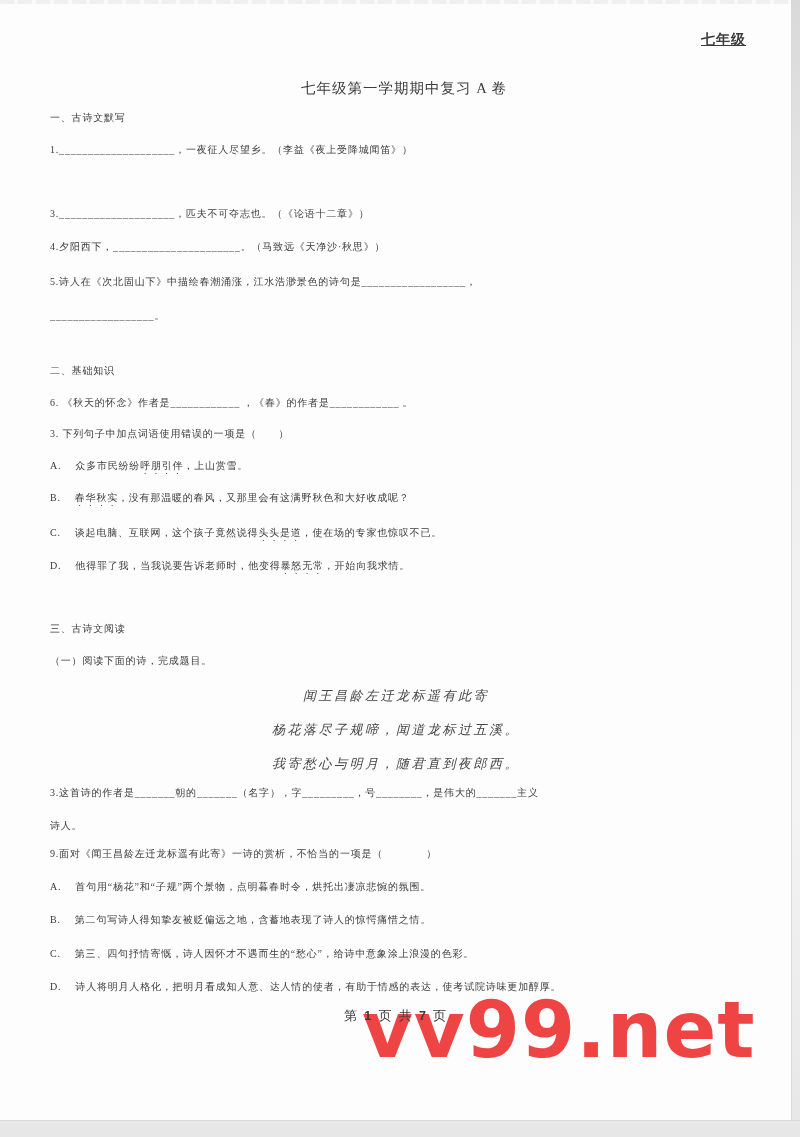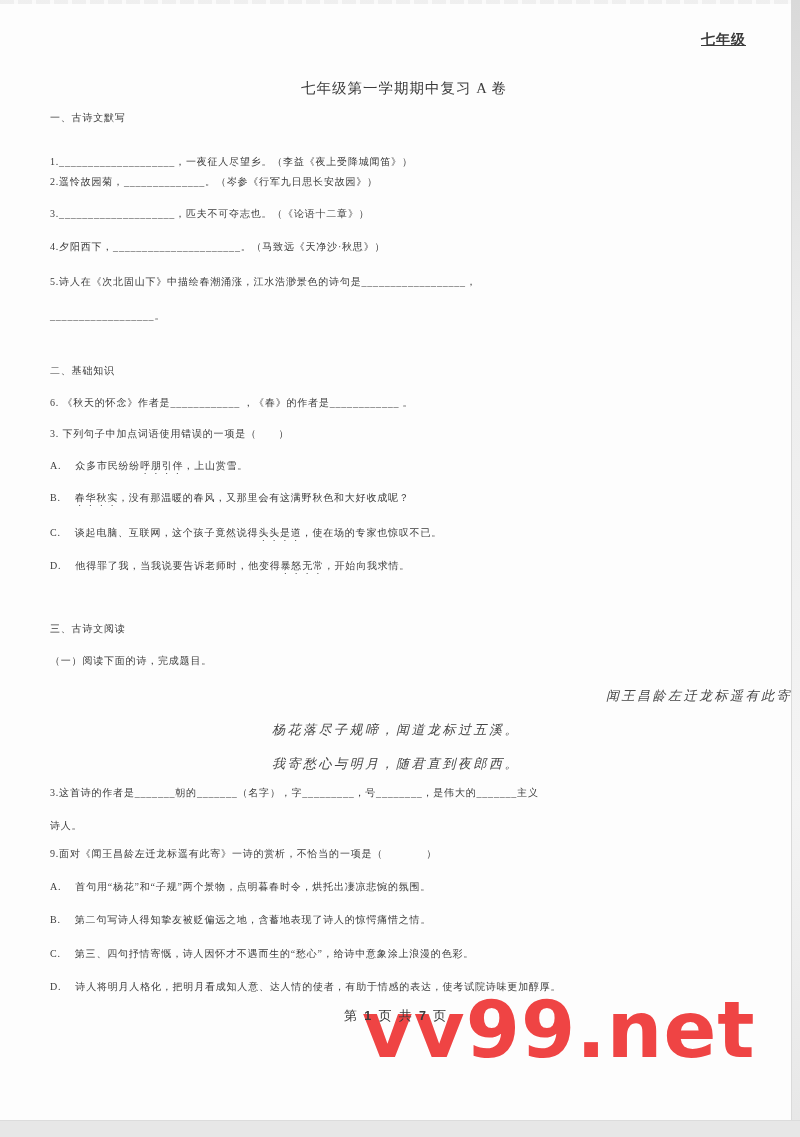--- a/index.html
+++ b/index.html
@@ -69,21 +69,21 @@
     text-emphasis: filled dot #3b3b3b;
     text-emphasis-position: under right;
     text-align: center;
   }
   .poem {
     font-style: italic;
     font-size: 13px;
     letter-spacing: 2.5px;
     color: #454545;
   }
-  .poem-title { font-weight: 500; text-align: right; }
+  .poem-title { font-weight: 500; }
   .footer {
     position: absolute;
     top: 1007px;
     left: 0;
     width: 792px;
     text-align: center;
     font-size: 13px;
     letter-spacing: 2px;
     z-index: 3;
   }
@@ -107,22 +107,21 @@
 <div class="page">
   <div class="scan-top-edge"></div>
   <div class="scan-right-edge"></div>
   <div class="scan-bottom-edge"></div>
 
   <div class="grade-label">七年级</div>
 
   <div class="line center doc-title" style="top:79px">七年级第一学期期中复习 A 卷</div>
 
   <div class="line" style="top:111px">一、古诗文默写</div>
-  <div class="line" style="top:155px">1.____________________，一夜征人尽望乡。（李益《夜上受降城闻笛》）</div>
-  <div class="line" style="top:175px">2.遥怜故园菊，______________。（岑参《行军九日思长安故园》）</div>
+  <div class="line" style="top:143px">1.____________________，一夜征人尽望乡。（李益《夜上受降城闻笛》）</div>
   <div class="line" style="top:207px">3.____________________，匹夫不可夺志也。（《论语十二章》）</div>
   <div class="line" style="top:240px">4.夕阳西下，______________________。（马致远《天净沙·秋思》）</div>
   <div class="line" style="top:275px">5.诗人在《次北固山下》中描绘春潮涌涨，江水浩渺景色的诗句是__________________，</div>
   <div class="line" style="top:309px">__________________。</div>
 
   <div class="line" style="top:364px">二、基础知识</div>
   <div class="line" style="top:396px">6. 《秋天的怀念》作者是____________ ，《春》的作者是____________ 。</div>
   <div class="line" style="top:427px">3. 下列句子中加点词语使用错误的一项是（　　）</div>
 
   <div class="line" style="top:459px">

